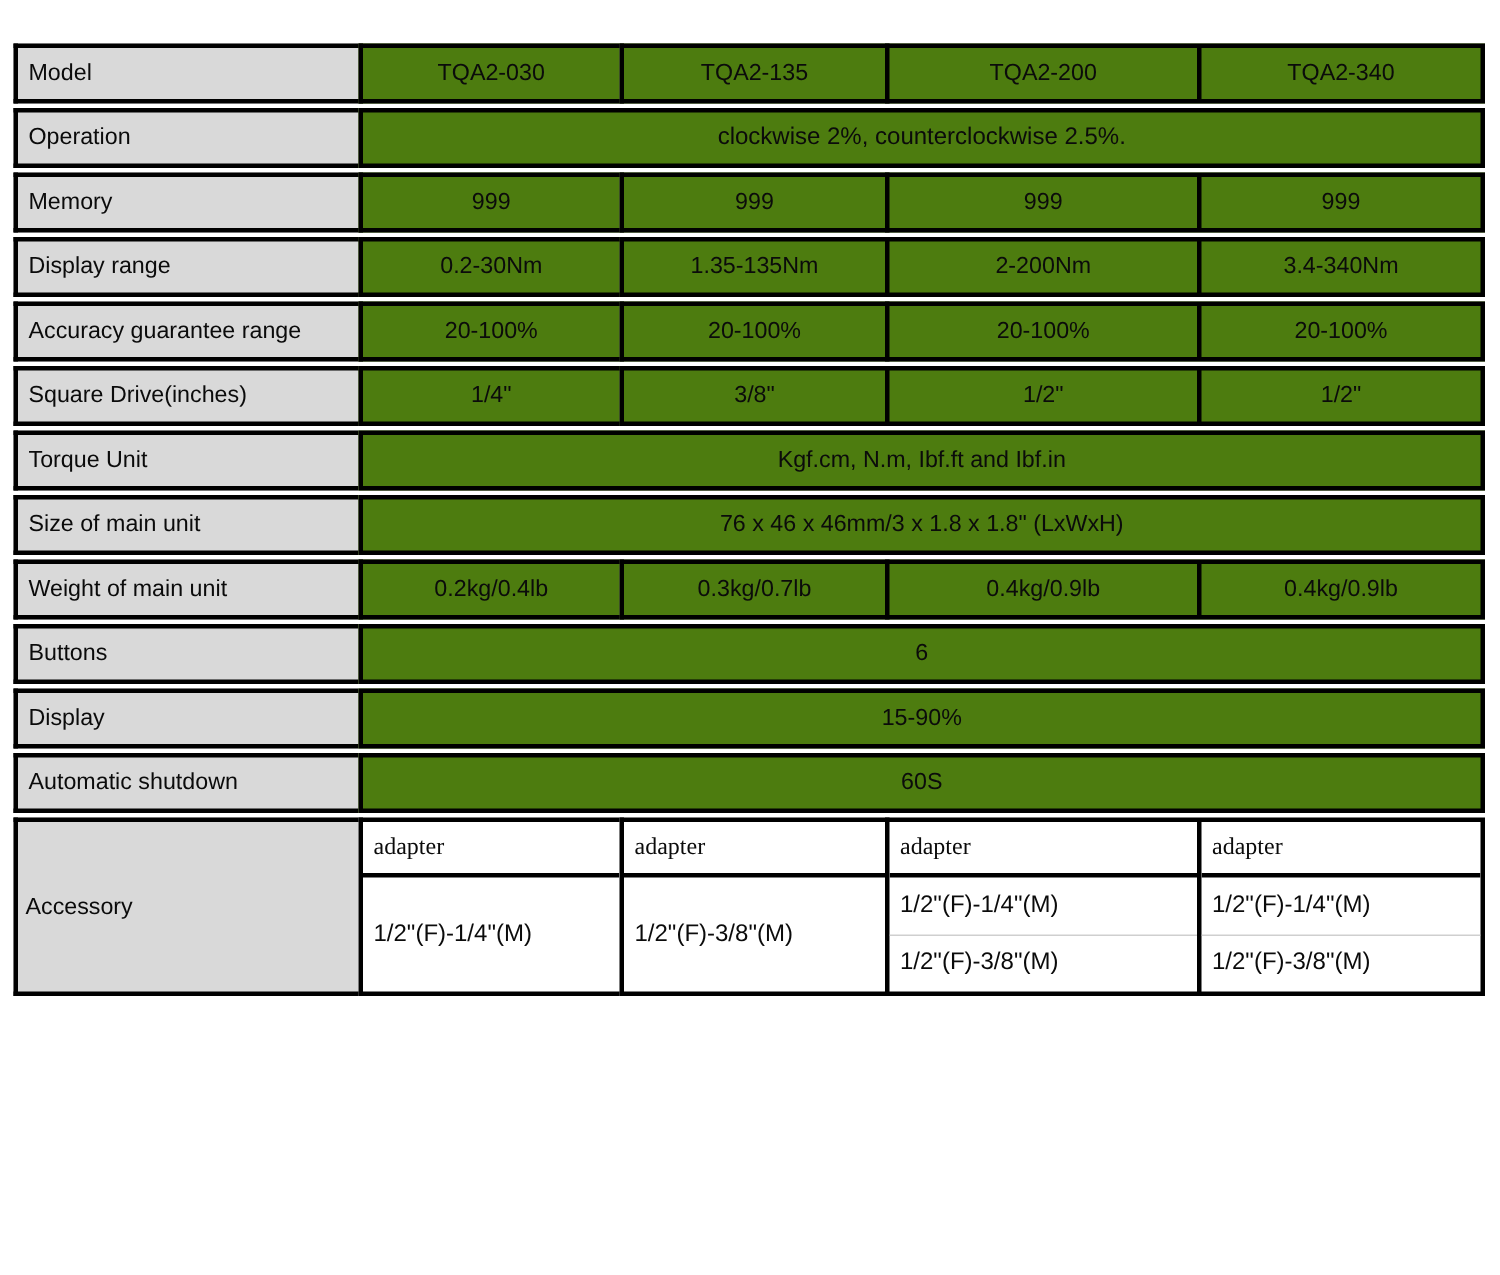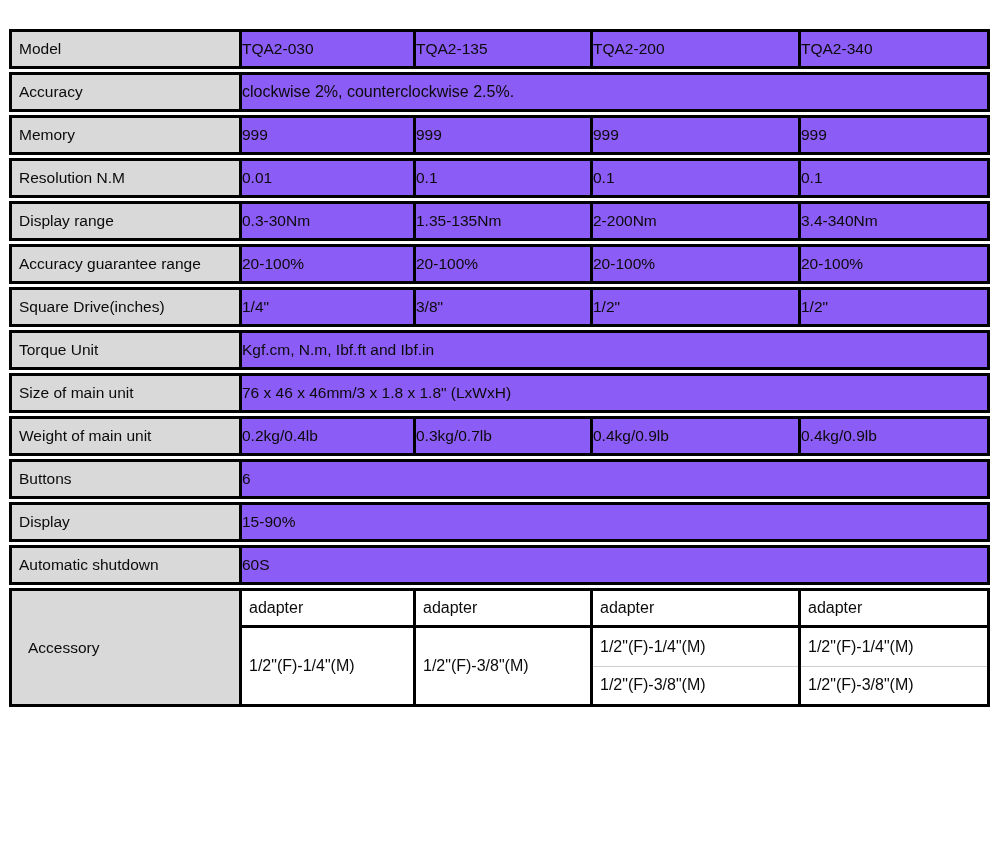--- a/index.html
+++ b/index.html
@@ -8,27 +8,27 @@
   .page { position: relative; width: 1000px; height: 804px; overflow: hidden; }
   .tbl-wrap { position: absolute; left: 9px; top: 26px; width: 981px; }
   table.spec { width: 981px; border-collapse: separate; border-spacing: 0 3px;
     table-layout: fixed; color: #0b0b0b; }
   th, td { border-top: 3px solid #000; border-bottom: 3px solid #000;
     border-left: 3px solid #000; height: 40px; font-size: 15.5px;
     font-weight: 400; padding: 0; overflow: hidden; }
   tr > *:last-child { border-right: 3px solid #000; }
   th.lbl { background: #d9d9d9; text-align: left; padding-left: 7px;
     font-weight: 400; }
-  td.val { background: #8b5cf6; }
+  td.val { text-align: center; background: #4d7c0f; }
   td.big { font-size: 16px; }
   
-  th.acc-lbl { background: #d9d9d9; text-align: left; padding-left: 16px; }
+  th.acc-lbl { background: #d9d9d9; text-align: left; padding-left: 5px; }
   td.acc-cell { vertical-align: top; background: #ffffff; padding: 0; }
   .acc-head { height: 37px; line-height: 34px; text-align: left;
-    padding-left: 7px; border-bottom: 3px solid #000; font-size: 16px; }
+    padding-left: 7px; border-bottom: 3px solid #000; font-size: 16px; font-family: Liberation Serif, serif; }
   .acc-body { height: 76px; display: flex; flex-direction: column;
     justify-content: center; }
   .acc-item { text-align: left; padding-left: 7px; font-size: 16px; }
   .acc-body.two .acc-item { flex: 1; display: flex; align-items: center; }
   .acc-body.two .acc-item.sep { border-bottom: 1px solid #cfcfcf; }
 </style>
 </head>
 <body>
 
 <div class="page">
@@ -45,43 +45,36 @@
       <tbody>
           <tr>
         <th class="lbl">Model</th>
         <td class="val">TQA2-030</td>
         <td class="val">TQA2-135</td>
         <td class="val">TQA2-200</td>
         <td class="val">TQA2-340</td>
       </tr>
 
       <tr>
-        <th class="lbl">Accuracy</th>
+        <th class="lbl">Operation</th>
         <td class="val big" colspan="4">clockwise 2%, counterclockwise 2.5%.</td>
       </tr>
 
       <tr>
         <th class="lbl">Memory</th>
         <td class="val">999</td>
         <td class="val">999</td>
         <td class="val">999</td>
         <td class="val">999</td>
       </tr>
 
-      <tr>
-        <th class="lbl">Resolution N.M</th>
-        <td class="val">0.01</td>
-        <td class="val">0.1</td>
-        <td class="val">0.1</td>
-        <td class="val">0.1</td>
-      </tr>
 
       <tr>
         <th class="lbl">Display range</th>
-        <td class="val">0.3-30Nm</td>
+        <td class="val">0.2-30Nm</td>
         <td class="val">1.35-135Nm</td>
         <td class="val">2-200Nm</td>
         <td class="val">3.4-340Nm</td>
       </tr>
 
 
       <tr>
         <th class="lbl">Accuracy guarantee range</th>
         <td class="val">20-100%</td>
         <td class="val">20-100%</td>

